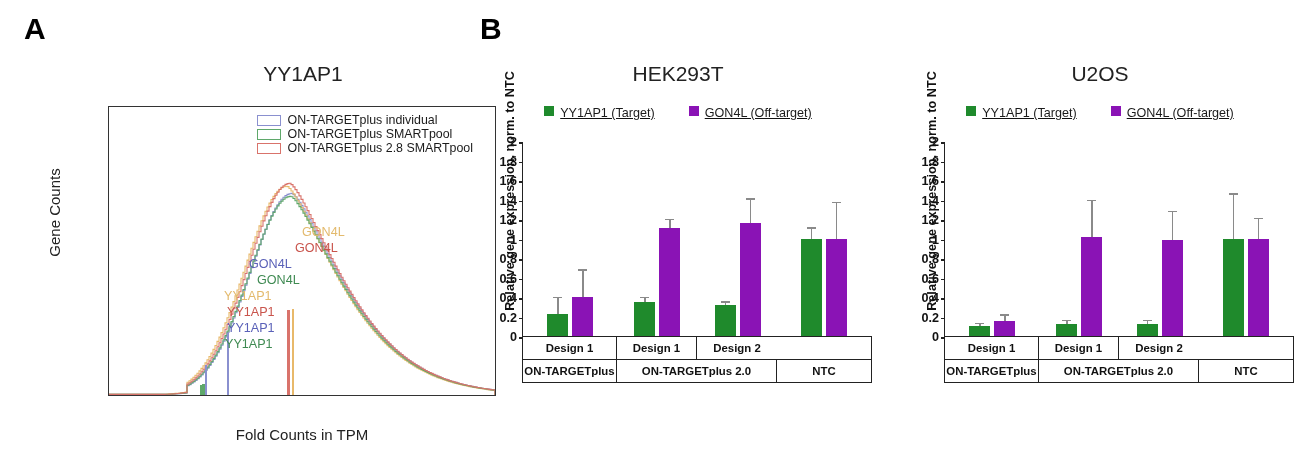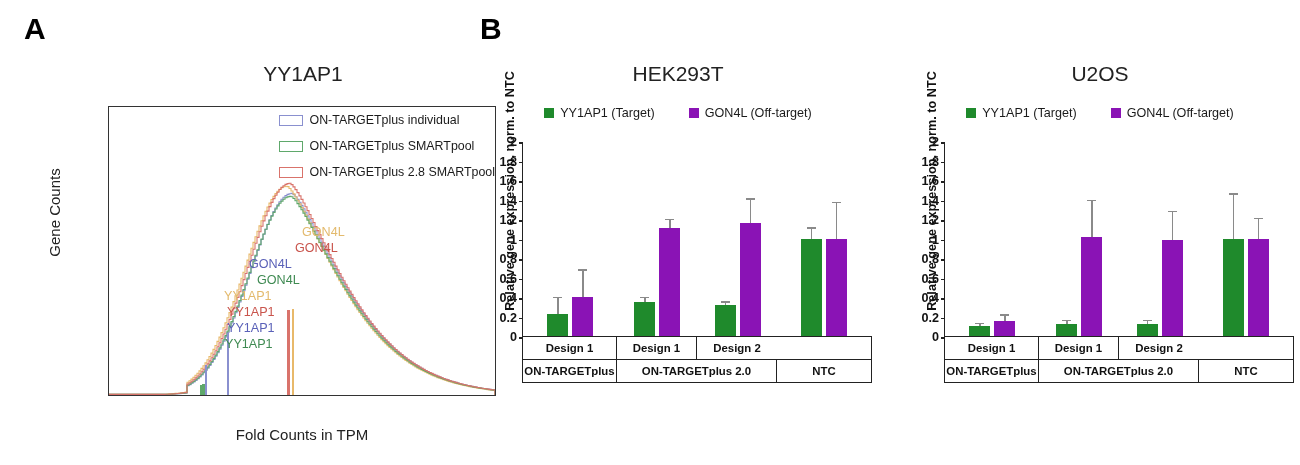--- a/index.html
+++ b/index.html
@@ -42,22 +42,22 @@
     background: #333;
   }
   .xtick-a-mark {
     position: absolute; top: 100%; width: 1.2px; height: 5px; background: #333;
   }
   #hist-xlabel {
     position: absolute; left: 90px; top: 364px; width: 388px;
     text-align: center; font-size: 15px; color: #222;
   }
   #hist-legend {
-    position: absolute; right: 0; top: 6px;
-    display: flex; flex-direction: column; gap: 12px;
+    position: absolute; right: 22px; top: 6px;
+    display: flex; flex-direction: column; gap: 0;
   }
   .legend-a-row { display: flex; align-items: center; gap: 7px; }
   .legend-a-swatch {
     width: 24px; height: 11px; background: #fff; border: 1.2px solid #888;
   }
   .legend-a-label { font-size: 12.4px; color: #1b1b1b; white-space: nowrap; }
   .vline {
     position: absolute; bottom: 0; width: 2.3px;
   }
   .vlabel {
@@ -72,21 +72,21 @@
   #chart-hek { left: 0px; }
   #chart-u2os { left: 422px; }
   .bchart-title {
     position: absolute; left: 0; top: 0; width: 100%;
     text-align: center; font-size: 21px; color: #222;
   }
   .bchart-legend {
     position: absolute; top: 44px; left: 0; width: 100%;
     display: flex; justify-content: center; gap: 34px;
   }
-  .legend-b-row { display: flex; align-items: center; gap: 6px; }
+  .legend-b-row { display: flex; align-items: flex-start; gap: 6px; text-decoration: underline; }
   .legend-b-swatch { width: 10px; height: 10px; }
   .legend-b-label { font-size: 12.6px; color: #1b1b1b; white-space: nowrap; }
   .bchart-ylabel {
     position: absolute; left: -93px; top: 122px; width: 250px;
     transform: rotate(-90deg); text-align: center;
     font-size: 12.7px; color: #111; font-weight: 600;
   }
   .plot-area {
     position: absolute; left: 44px; top: 80px; right: 6px; height: 195px;
     border-left: 1.8px solid #222; border-bottom: 1.8px solid #222;

